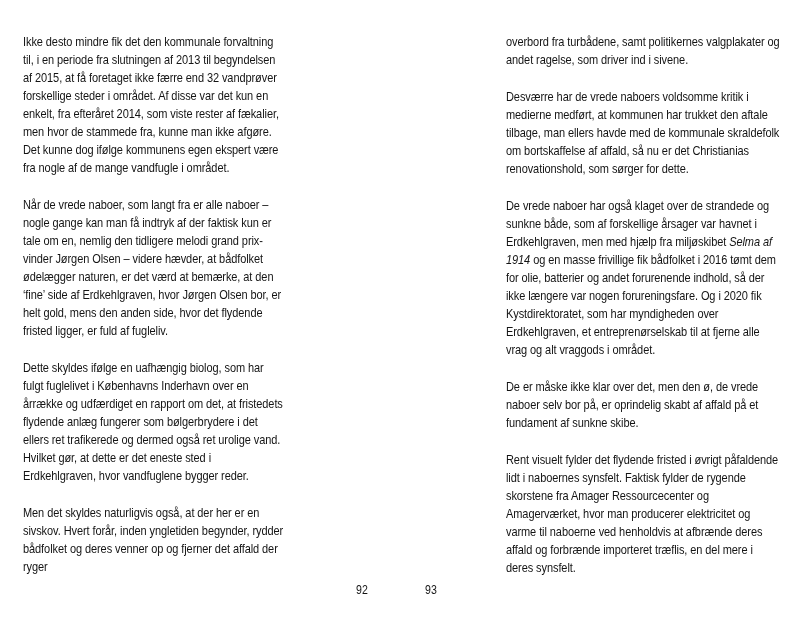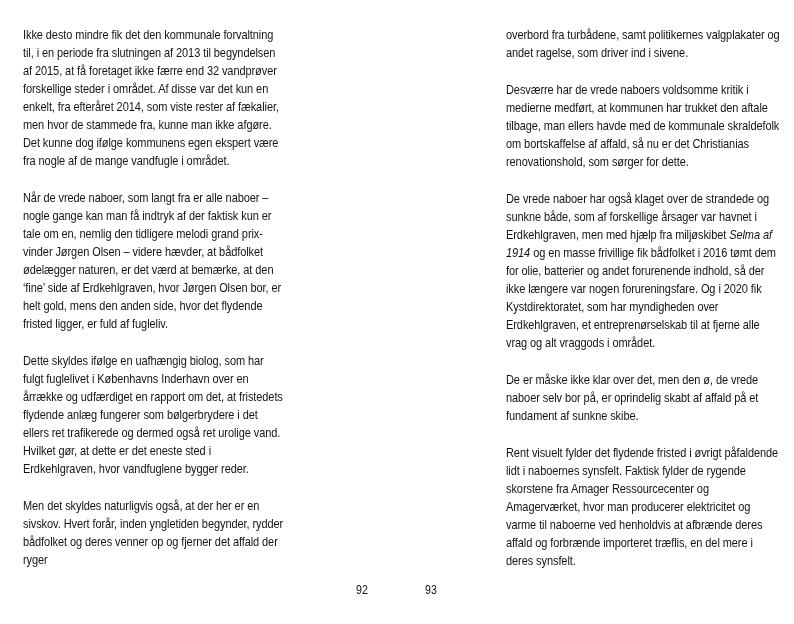--- a/index.html
+++ b/index.html
@@ -15,21 +15,21 @@
   .spread {
     position: relative;
     width: 794px;
     height: 624px;
     background: #ffffff;
     color: #141414;
     overflow: hidden;
   }
   .text-col {
     position: absolute;
-    top: 26px;
+    top: 33px;
   }
   .col-left  { left: 23px;  }
   .col-right { left: 506px; }
   .col-inner {
     transform: scaleX(0.815);
     transform-origin: 0 0;
     font-size: 13.5px;
     line-height: 18px;
     letter-spacing: -0.1px;
   }

